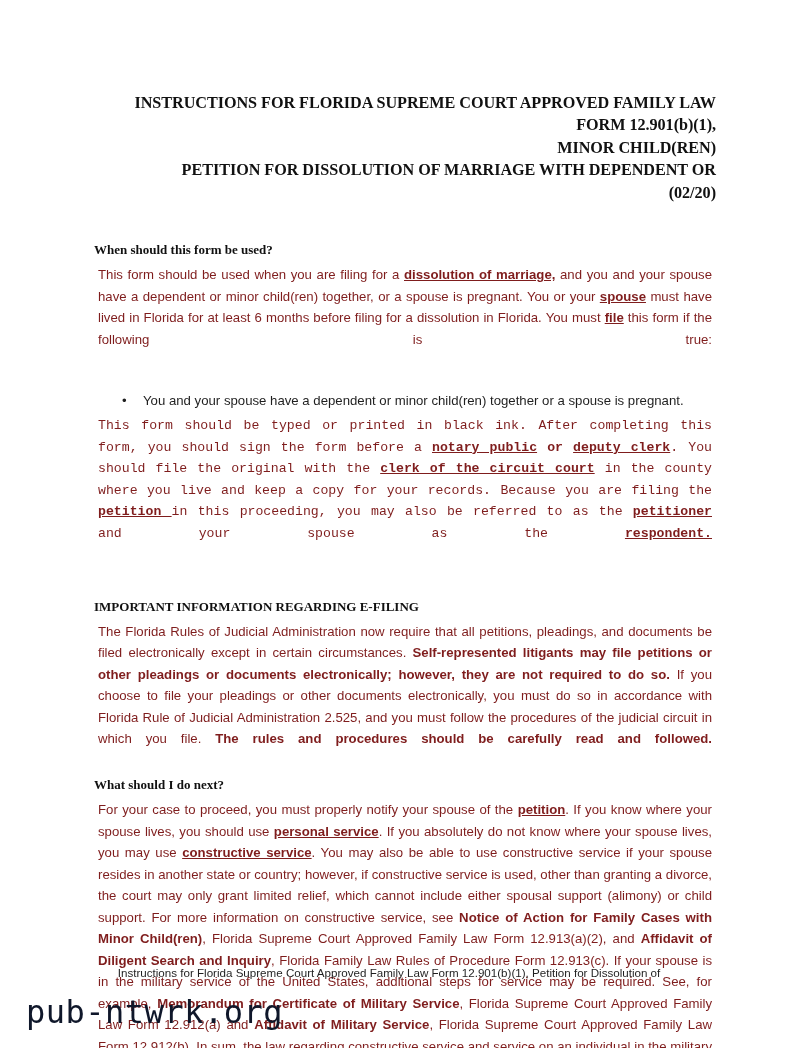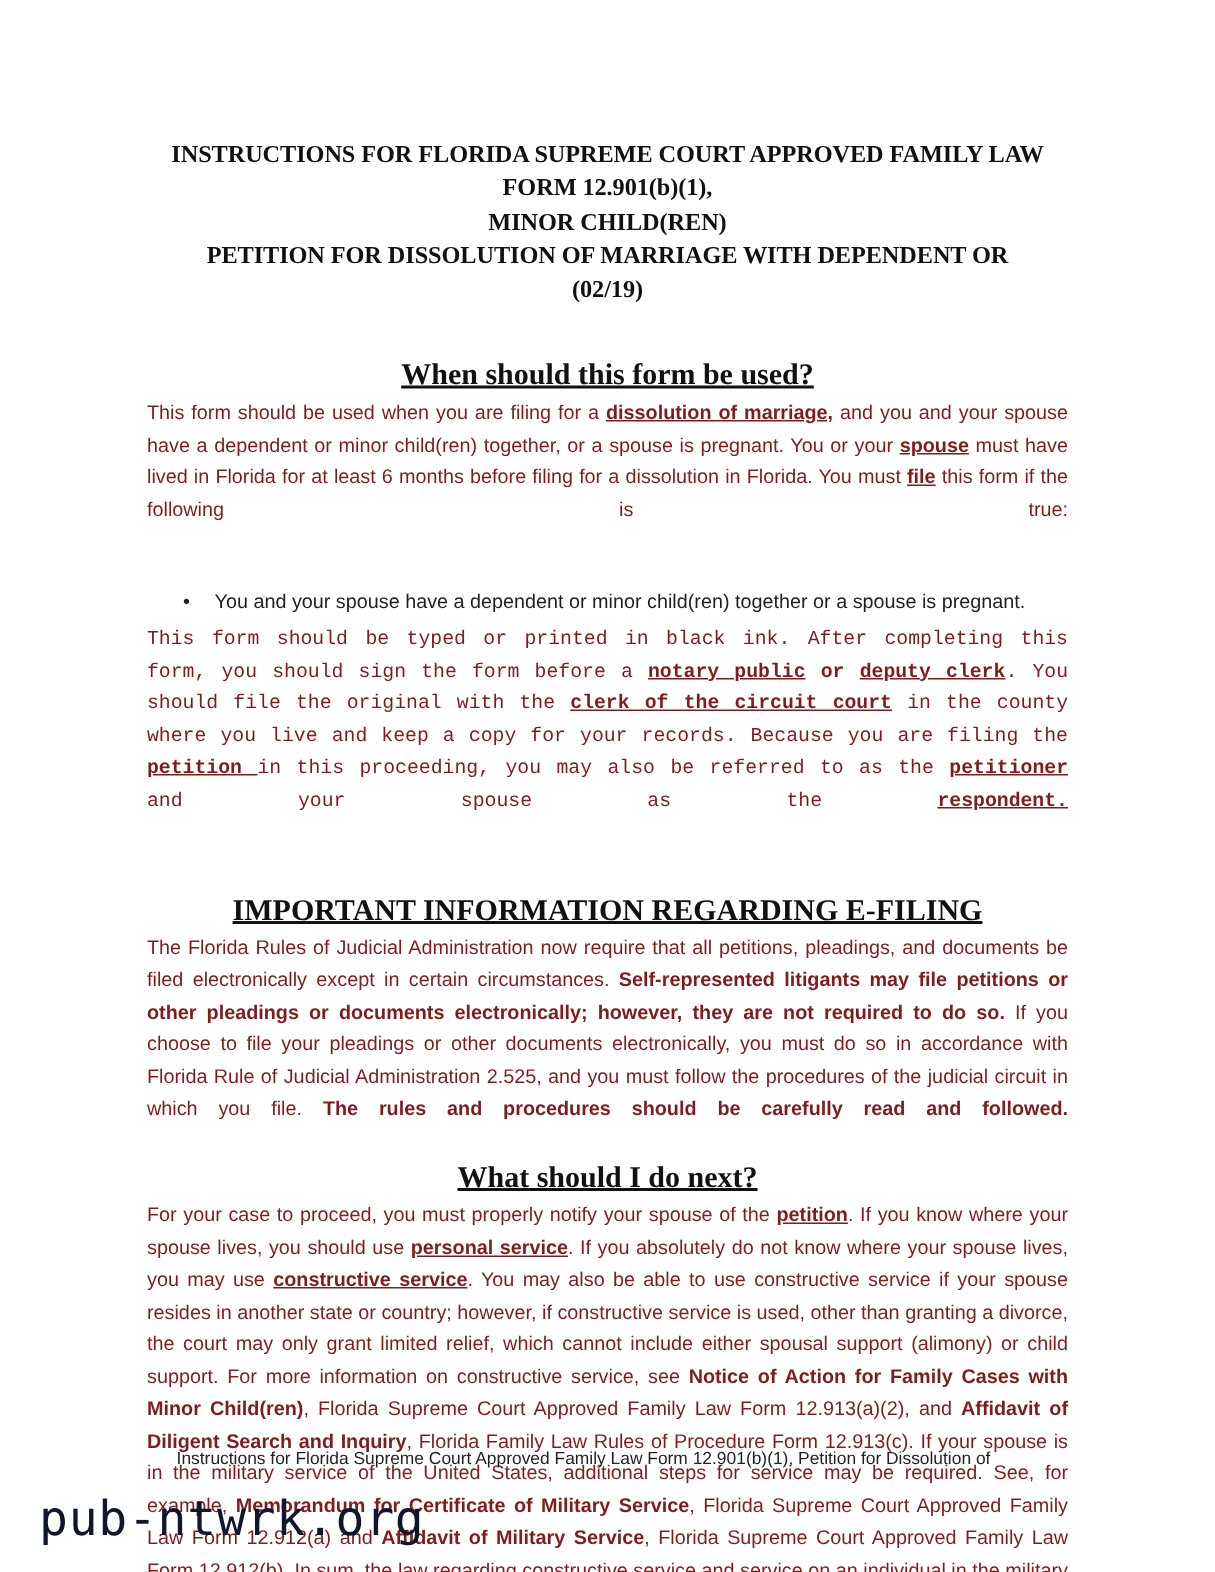--- a/index.html
+++ b/index.html
@@ -24,38 +24,37 @@
     width: 622px;
     height: 1048px;
   }
 
   
   .doc-title {
     font-family: "Liberation Serif", serif;
     font-weight: bold;
     font-size: 16.2px;
     line-height: 22.4px;
-    text-align: center;
+    text-align: right;
     color: #111;
     margin: 0;
     padding-top: 92px;
     letter-spacing: -0.05px;
   }
   .doc-title .t-line { display: block; }
 
   
   .section-heading {
     font-family: "Liberation Serif", serif;
     font-weight: bold;
-    font-size: 20px;
+    font-size: 13px;
     line-height: 20px;
-    text-align: center;
+    text-align: left;
     color: #111;
     margin: 0;
-    text-decoration: underline;
   }
   .sh-when    { margin-top: 36px; }
   .sh-efiling { margin-top: 31px; }
   .sh-next    { }
 
   
   p.body {
     font-size: 13.2px;
     line-height: 21.5px;
     text-align: justify;
@@ -131,21 +130,21 @@
 </head>
 <body>
 
 <div id="page">
 
   <h1 class="doc-title">
     <span class="t-line">INSTRUCTIONS FOR FLORIDA SUPREME COURT APPROVED FAMILY LAW</span>
     <span class="t-line">FORM 12.901(b)(1),</span>
     <span class="t-line">MINOR CHILD(REN)</span>
     <span class="t-line">PETITION FOR DISSOLUTION OF MARRIAGE WITH DEPENDENT OR</span>
-    <span class="t-line">(02/19)</span>
+    <span class="t-line">(02/20)</span>
   </h1>
 
   <h2 class="section-heading sh-when">When should this form be used?</h2>
 
   <p class="body p-intro"><span>This form should be used when you are filing for a </span><span class="bu">dissolution of marriage,</span><span> and you and your spouse have a dependent or minor child(ren) together, or a spouse  is pregnant.  You or your </span><span class="bu">spouse</span><span> must have lived in Florida for at least 6 months before filing for a dissolution in Florida.  You must </span><span class="bu">file</span><span> this form if the following is true:</span></p>
 
   <ul class="bullets">
     <li><span class="bullet-dot">•</span><span>You and your spouse have a dependent or minor child(ren) together or a spouse  is pregnant.</span></li>
   </ul>
 

